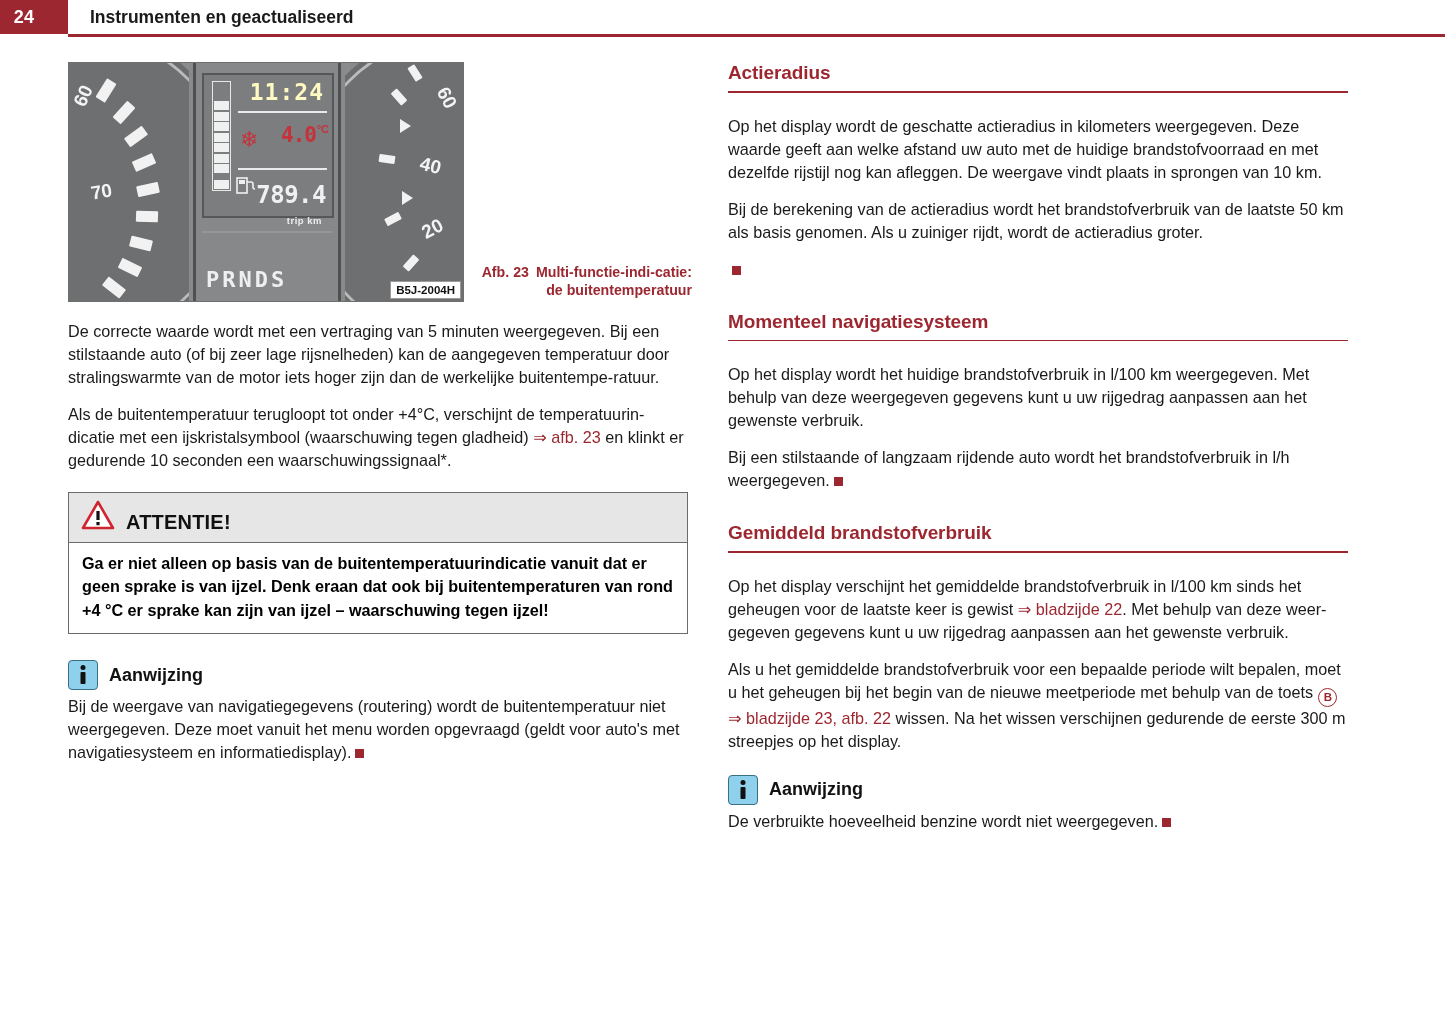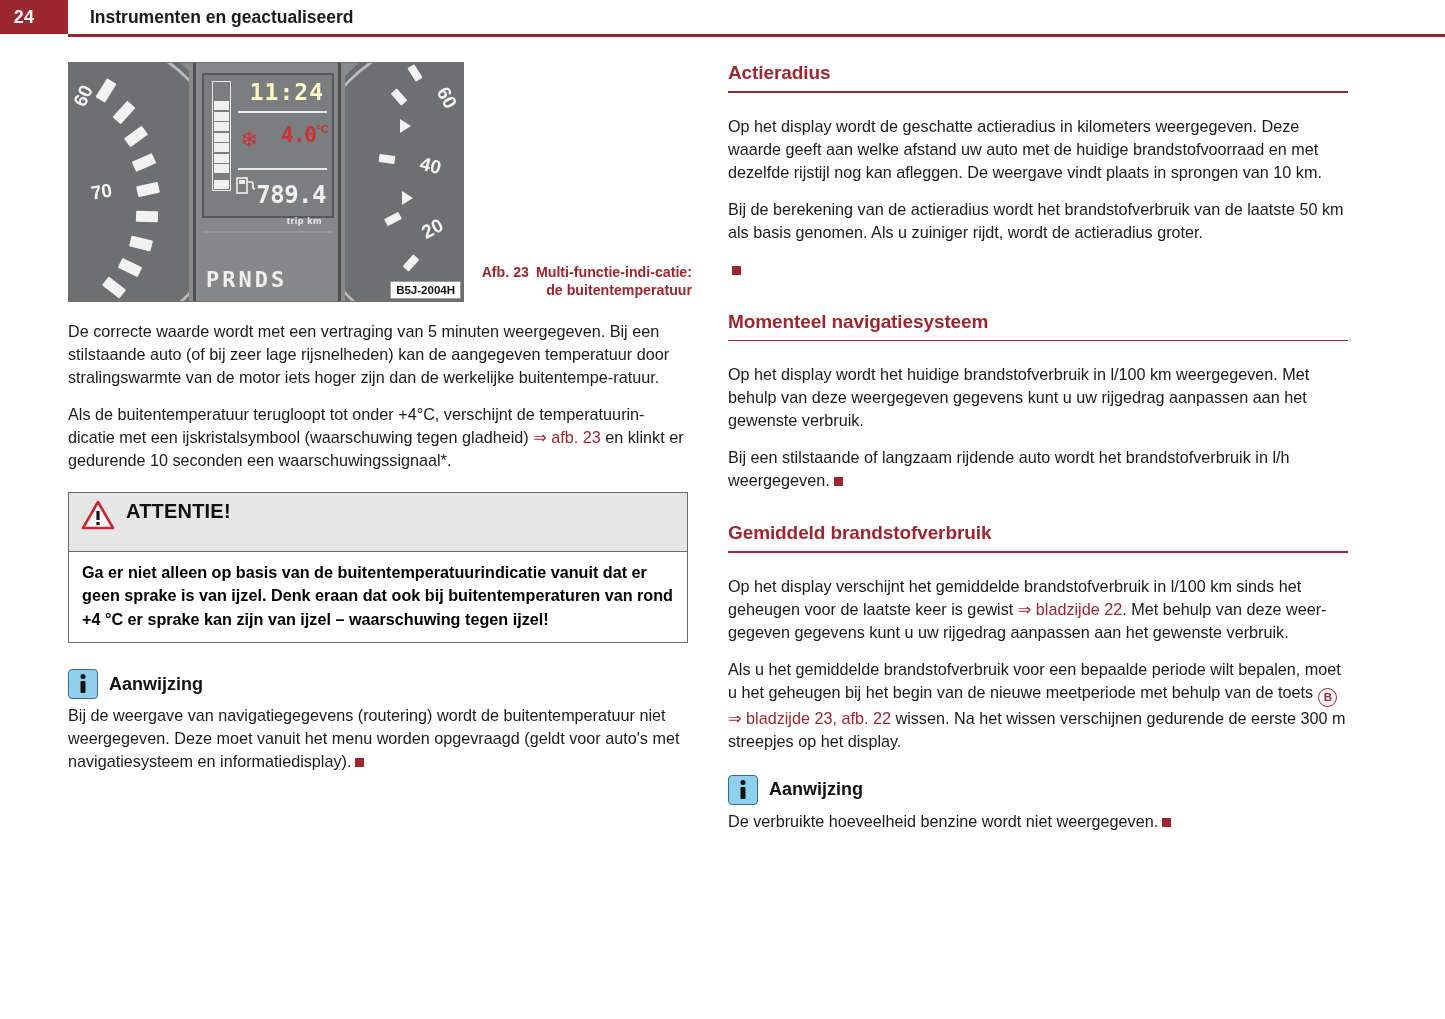--- a/index.html
+++ b/index.html
@@ -340,23 +340,23 @@
 
   
   .warn-box {
     border: 1.5px solid #6b6b6b;
     margin: 20px 0 26px 0;
     background: #ffffff;
   }
   .warn-head {
     background: #e6e6e6;
     border-bottom: 1.5px solid #6b6b6b;
-    padding: 7px 10px 17px 12px;
+    padding: 7px 10px 8px 12px;
     display: flex;
-    align-items: flex-start;
+    align-items: flex-end;
     gap: 11px;
   }
   .warn-title {
     font-size: 20px;
     font-weight: bold;
     color: #111111;
     letter-spacing: 0.2px;
   }
   .warn-body {
     padding: 9px 13px 11px 13px;

